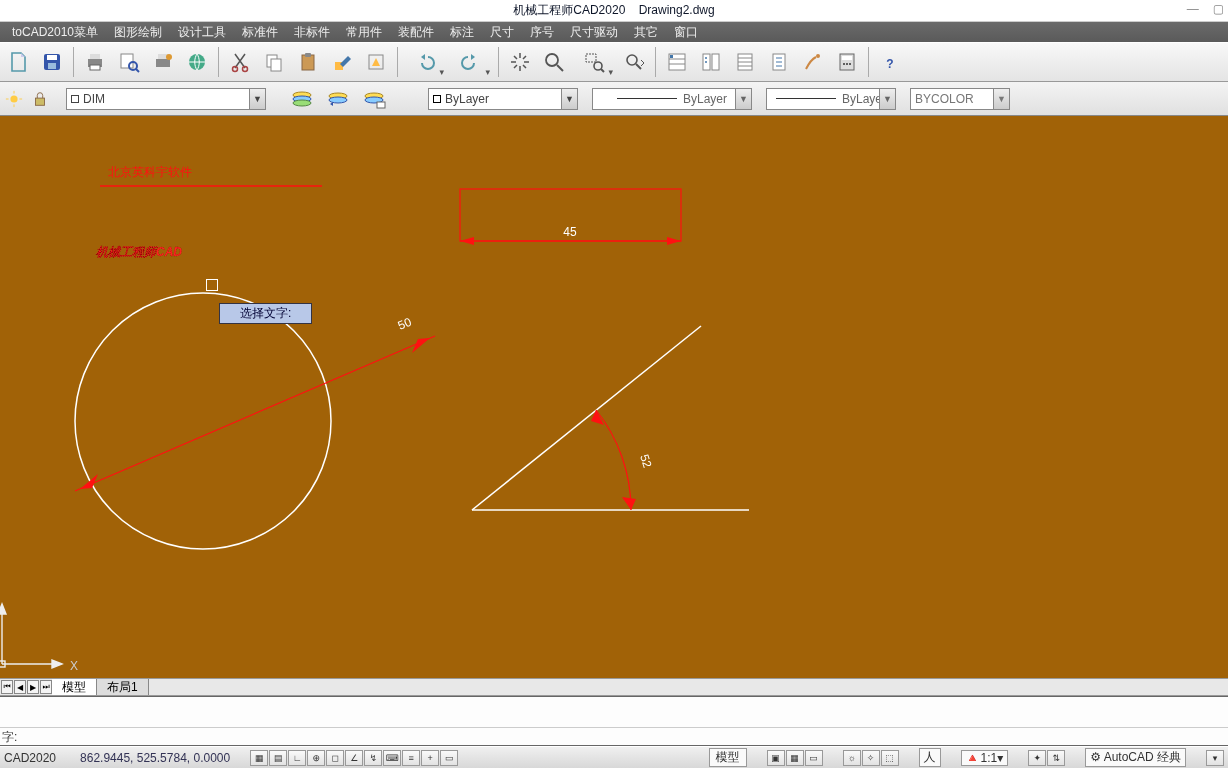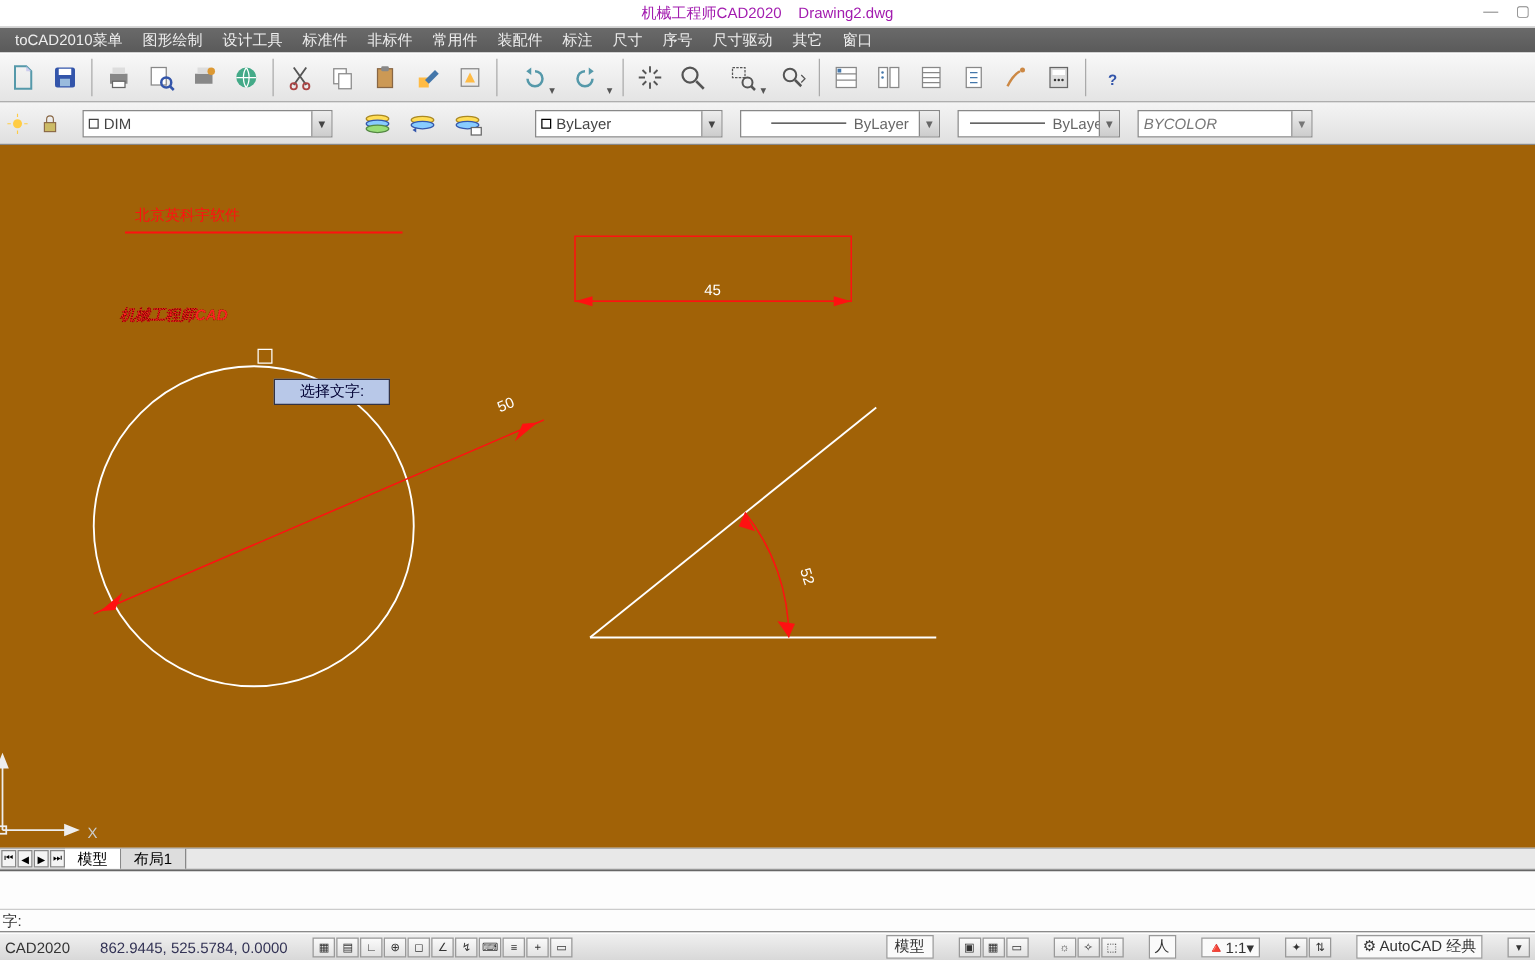--- a/index.html
+++ b/index.html
@@ -1,18 +1,18 @@
 <!DOCTYPE html>
 <html><head>
 <meta charset="utf-8">
 <style>
 *{box-sizing:border-box;margin:0;padding:0;font-family:"Microsoft YaHei",SimSun,sans-serif;font-size:12px;user-select:none}
 body{width:1228px;height:768px;background:#f0f0f0;overflow:hidden;position:relative}
 .titlebar{height:22px;background:#fff;border-bottom:1px solid #ccc;display:flex;align-items:center;justify-content:center;position:relative}
-.titlebar .title{color:#a21caf}
+.titlebar .title{color:#0f172a}
 .titlebar .wincontrols{position:absolute;right:4px;top:2px;display:flex;gap:14px;color:#888}
 .menubar{height:20px;background:linear-gradient(#6a6a6a,#5a5a5a);display:flex;align-items:center;padding-left:4px;color:#eee}
 .menubar span{padding:0 8px;cursor:default}
 .toolbar1{height:40px;background:linear-gradient(#f8f8f8,#e4e4e4);border-top:1px solid #fff;border-bottom:1px solid #999;display:flex;align-items:center;gap:2px;padding-left:2px}
 .tbtn{width:32px;height:32px;border:1px solid transparent;border-radius:3px;display:flex;align-items:center;justify-content:center;color:#333}
 .tbtn svg{width:24px;height:24px}
 .sep{width:1px;height:30px;background:#aaa;margin:0 3px}
 .tbtn.dd{width:44px;position:relative}
 .tbtn.dd::after{content:"▾";position:absolute;right:2px;bottom:0;font-size:9px;color:#555}
 .toolbar2{height:34px;background:linear-gradient(#f4f4f4,#e0e0e0);border-bottom:1px solid #888;display:flex;align-items:center;gap:14px;padding-left:2px}
@@ -298,21 +298,21 @@
   <div class="combo line">
     <span class="lineprev"></span>
     <span>ByLayer</span>
     <span class="arrow">▼</span>
   </div>
   <div class="combo line" style="width:130px">
     <span class="lineprev"></span>
     <span>ByLayer</span>
     <span class="arrow">▼</span>
   </div>
-  <div class="combo" style="width:140px;font-style:italic;color:#777">
+  <div class="combo" style="width:100px;color:#777">
     <span>BYCOLOR</span>
     <span class="arrow">▼</span>
   </div>
 </div>
 
 <div class="canvas-wrap">
 <svg class="canvas-svg" viewBox="0 0 1228 562">
 
   <text x="108" y="60" fill="#f11" font-size="28" font-family="SimSun">北京英科宇软件</text>
   <line x1="100" y1="70" x2="322" y2="70" stroke="#f11" stroke-width="1.5"></line>

